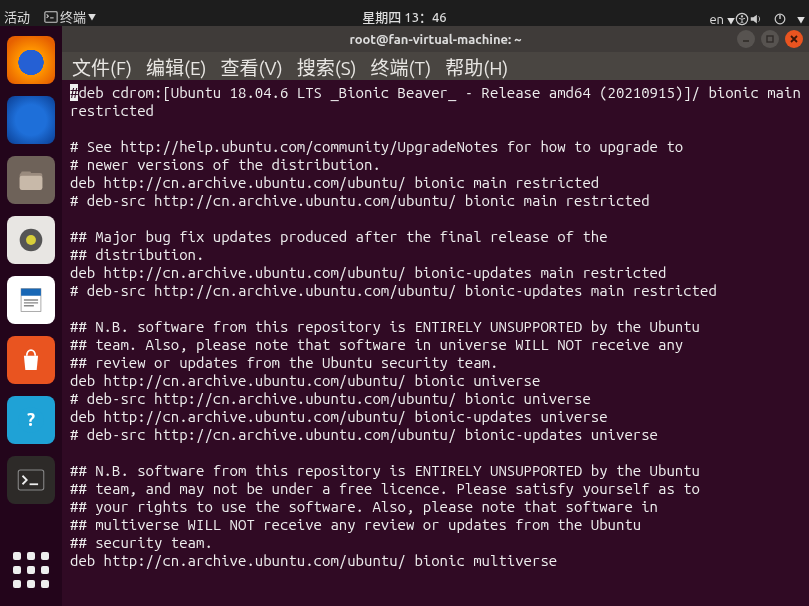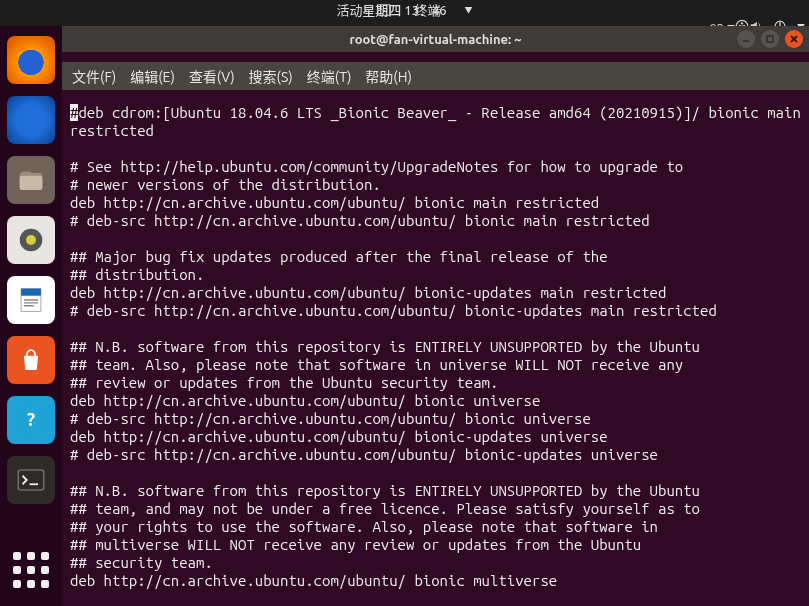--- a/index.html
+++ b/index.html
@@ -8,31 +8,30 @@
   background: #2c001e;
   font-family: "Ubuntu", "Noto Sans CJK SC", sans-serif;
   overflow: hidden;
   position: relative;
 }
 .topbar {
   height: 26px;
   background: #1d1d1d;
   color: #ddd;
   display: flex;
-  align-items: center;
+  align-items: flex-end;
   font-size: 13px;
   padding: 0 4px;
   position: relative;
-  flex-direction: column;
 }
 .topbar .left { display: flex; align-items: center; gap: 14px; }
 .topbar .center { position: absolute; left: 50%; transform: translateX(-50%); font-weight: 500; }
 .topbar .right { margin-left: auto; display: flex; align-items: center; }
 .topbar .tb-icon { width: 14px; height: 14px; display: inline-flex; align-items: center; justify-content: center; fill: #ccc; color: #ccc; }
-.topbar .app-ind { display: flex; align-items: center; gap: 24px; }
+.topbar .app-ind { display: flex; align-items: center; gap: 2px; }
 .topbar .tri { font-size: 8px; }
 
 .dock {
   position: absolute;
   left: 0; top: 26px; bottom: 0;
   width: 62px;
   background: rgba(30,10,25,0.55);
   display: flex;
   flex-direction: column;
   align-items: center;
@@ -63,21 +62,20 @@
   align-content: center; justify-content: center;
 }
 .dock .apps-grid span { width: 8px; height: 8px; background: #eee; border-radius: 2px; }
 
 .window {
   position: absolute;
   left: 62px; top: 26px; right: 0; bottom: 0;
   background: #300a24;
   display: flex;
   flex-direction: column;
-  gap: 10px;
 }
 .titlebar {
   height: 26px;
   background: #3f3b39;
   color: #ddd;
   display: flex;
   align-items: center;
   justify-content: center;
   font-size: 13px;
   font-weight: 600;
@@ -100,21 +98,21 @@
 }
 .titlebar .wbtn.close { background: #e95420; color: #3a1608; font-weight: bold; }
 .menubar {
   height: 28px;
   background: #494541;
   color: #e8e6e3;
   display: flex;
   align-items: center;
   padding: 0 10px;
   gap: 14px;
-  font-size: 14px;
+  font-size: 19px;
 }
 .menubar .mitem { cursor: pointer; }
 .terminal {
   flex: 1;
   padding: 4px 8px 8px 8px;
   font-family: "Ubuntu Mono", "DejaVu Sans Mono", monospace;
   font-size: 15px;
   line-height: 18px;
   color: #eeeeee;
   white-space: pre-wrap;

